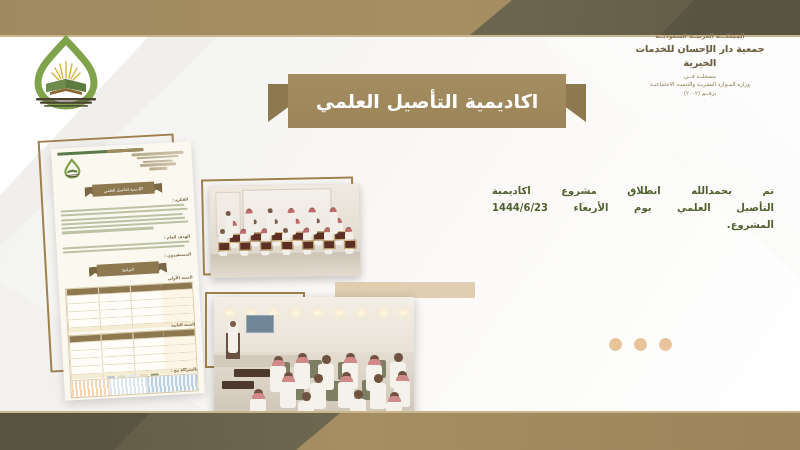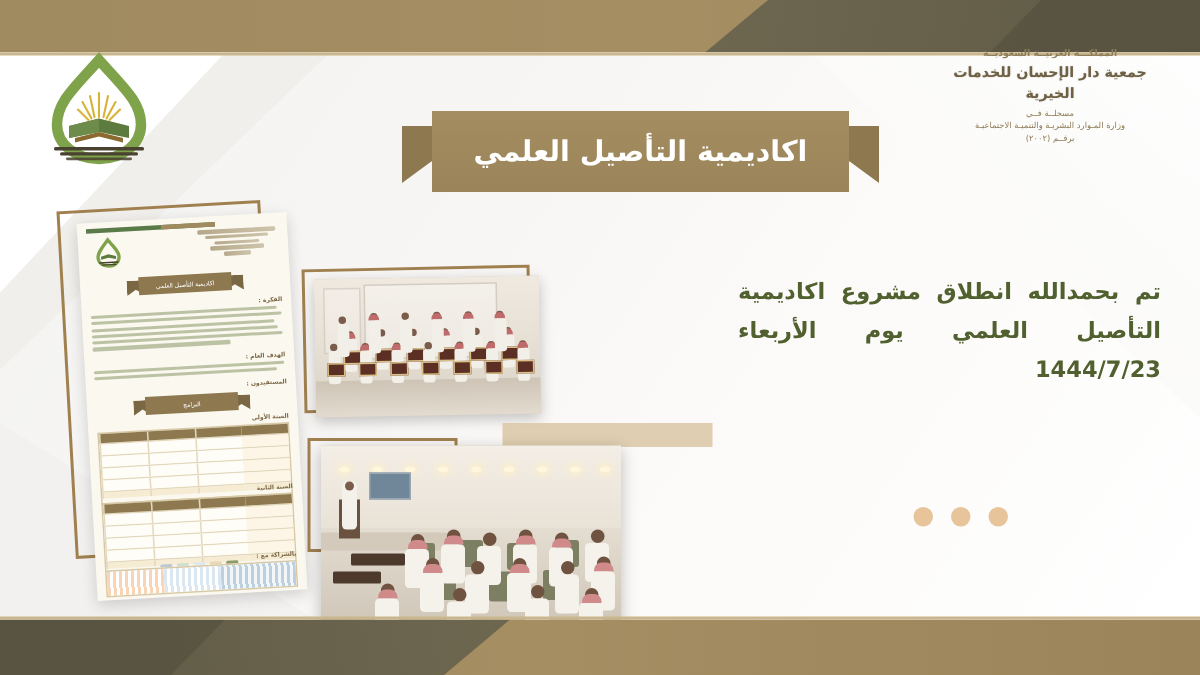--- a/index.html
+++ b/index.html
@@ -110,21 +110,21 @@
     display:flex;align-items:center;justify-content:center;
   }
   .ribbon-body .txt{
     direction:rtl;color:#ffffff;font-size:19px;font-weight:700;letter-spacing:.3px;
   }
 
   
   .para{
     position:absolute;right:26px;top:182px;width:282px;
     direction:rtl;text-align:justify;text-align-last:justify;
-    color:#51602f;font-size:15px;font-weight:700;line-height:1.72;
+    color:#51602f;font-size:10px;font-weight:700;line-height:1.72;
   }
   .para .lastline{text-align-last:right;}
 
   .dots{position:absolute;right:128px;top:338px;display:flex;gap:12px;}
   .dot{width:13px;height:13px;border-radius:50%;background:#e8c49b;}
 
   
   .poster-wrap{position:absolute;left:44px;top:131px;width:164px;height:268px;}
   .poster-frame{
     position:absolute;left:0;top:6px;width:132px;height:228px;
@@ -282,21 +282,22 @@
   <div class="ribbon">
     <div class="ribbon-tail-l"></div>
     <div class="ribbon-tail-r"></div>
     <div class="ribbon-body">
       <span class="txt">اكاديمية التأصيل العلمي</span>
     </div>
   </div>
 
   <div class="para">
     <div>تم بحمدالله انطلاق مشروع اكاديمية</div>
-    <div>التأصيل العلمي يوم الأربعاء 1444/7/23</div>
+    <div>التأصيل العلمي يوم الأربعاء 1444/6/23</div>
+    <div class="lastline">المشروع.</div>
   </div>
 
   <div class="dots">
     <span class="dot"></span>
     <span class="dot"></span>
     <span class="dot"></span>
   </div>
 
   <div class="poster-accent"></div>
   <div class="poster-wrap">

